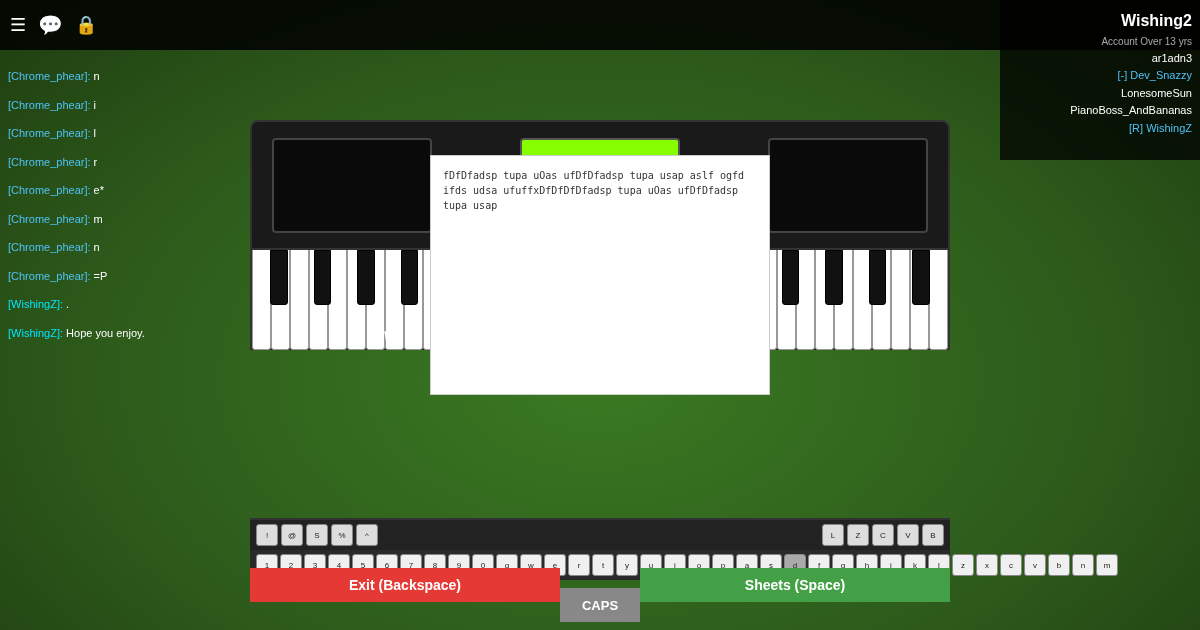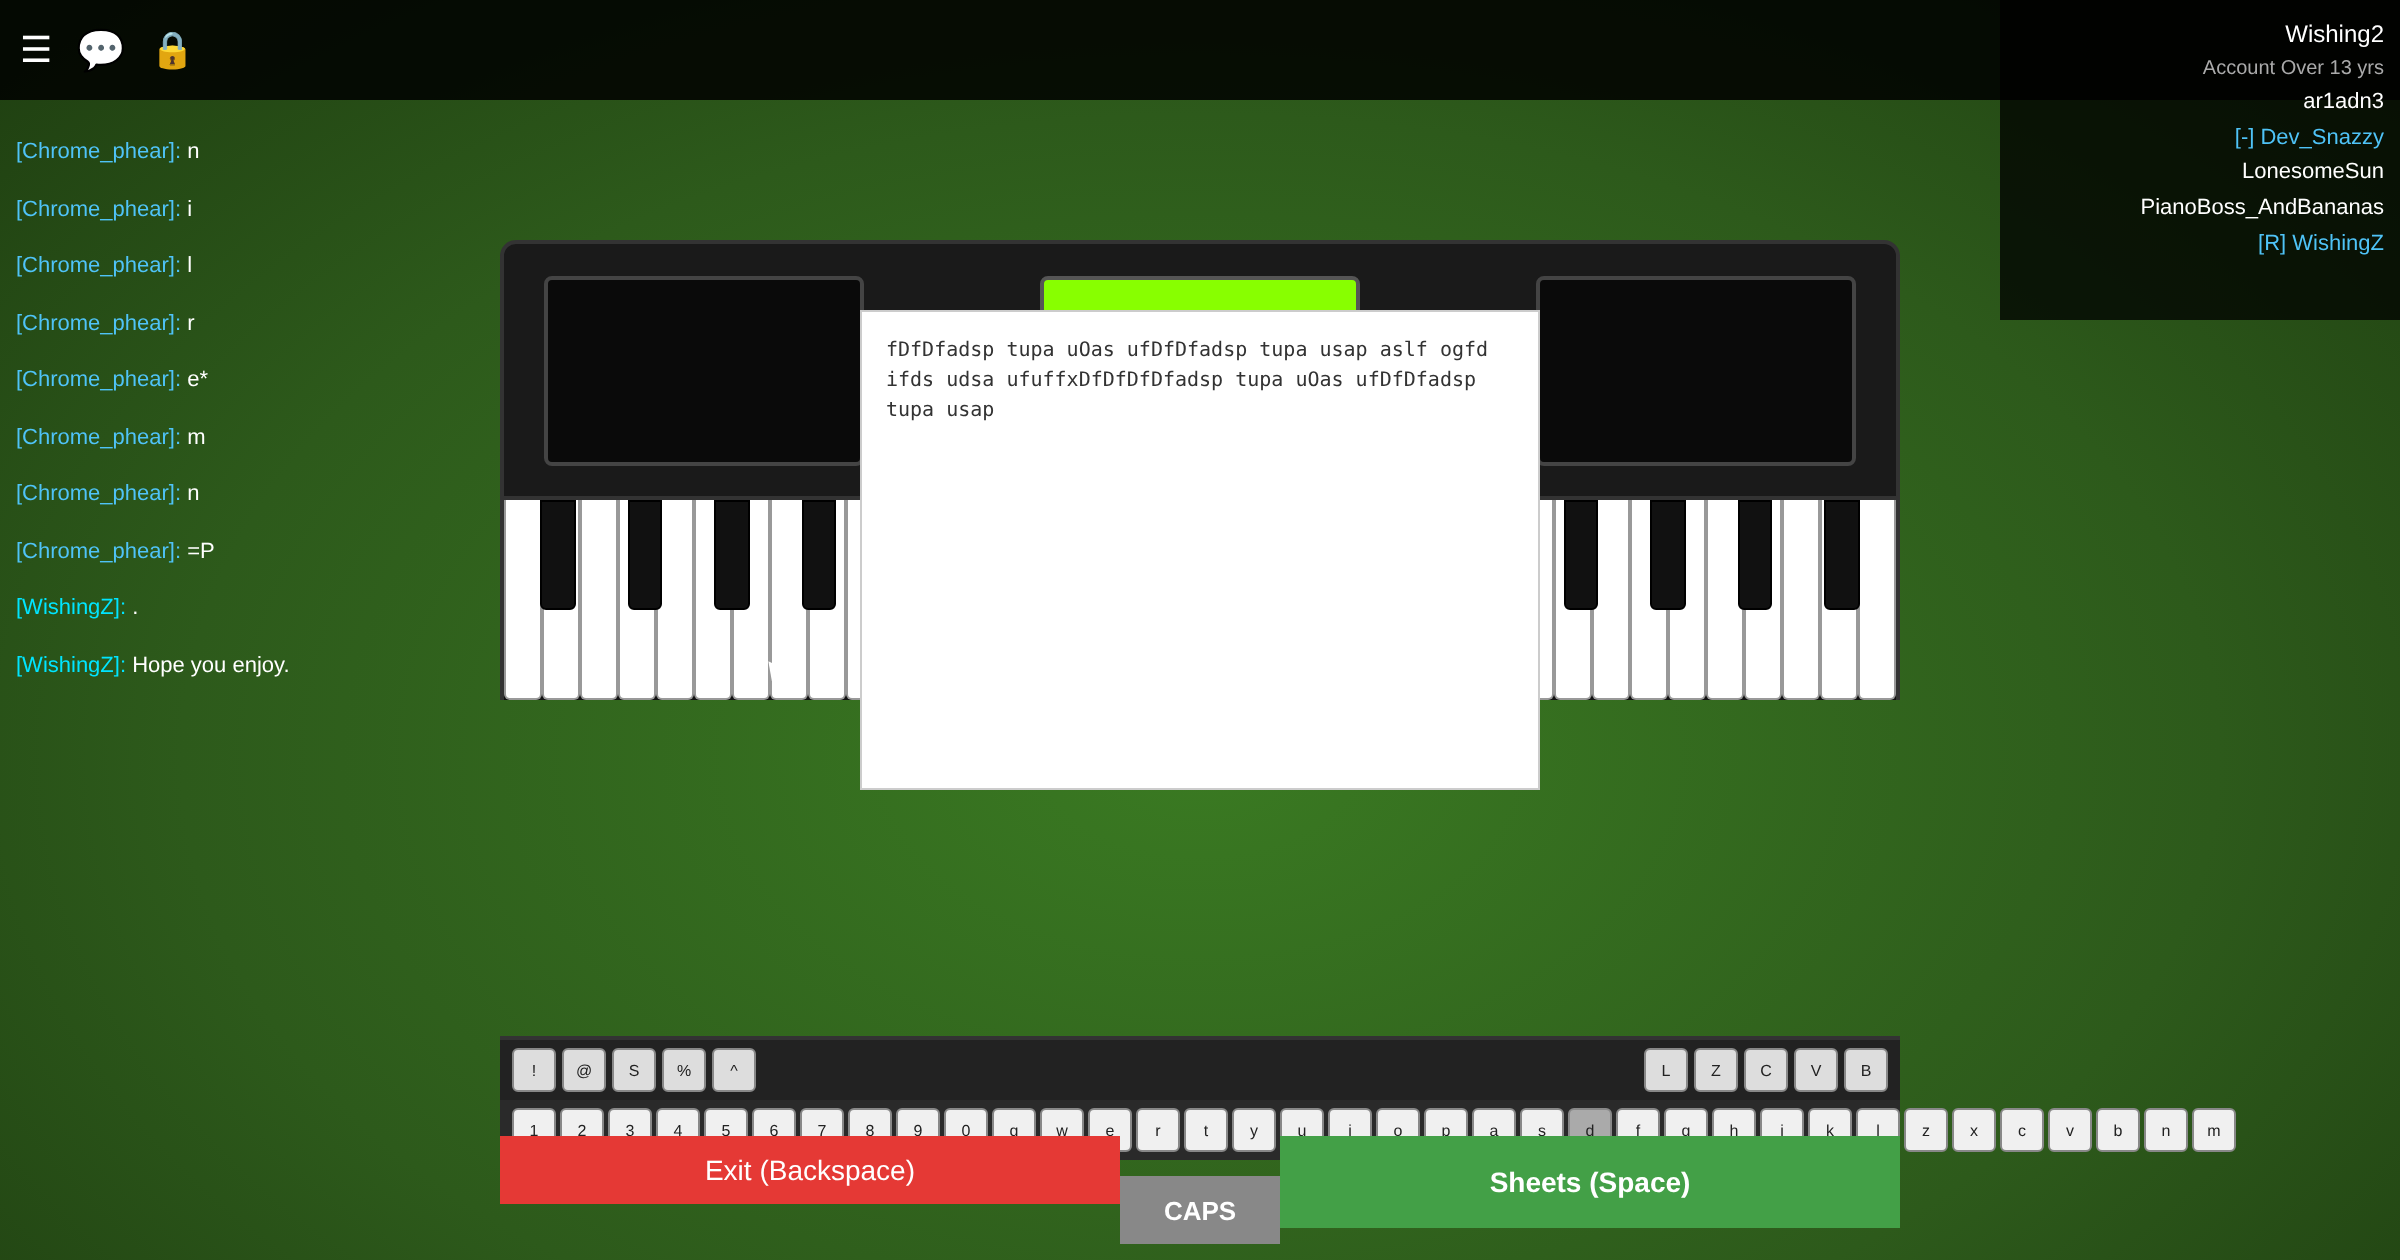--- a/index.html
+++ b/index.html
@@ -68,21 +68,21 @@
       background: rgba(0,0,0,0.75);
       z-index: 10;
       padding: 8px;
     }
     .right-panel-user {
       font-size: 11px;
       color: white;
       text-align: right;
       line-height: 1.6;
     }
-    .right-panel-user .username { font-weight: normal; font-size: 12px; }
+    .right-panel-user .username { font-weight: bold; font-size: 16px; }
     .right-panel-user .subtitle { color: #aaa; font-size: 10px; }
     .right-panel-user .active { color: #4fc3f7; }
     .right-panel-user .self { color: #4fc3f7; }
 
     
     .piano-container {
       position: absolute;
       top: 120px;
       left: 50%;
       transform: translateX(-50%);
@@ -276,21 +276,21 @@
       gap: 0;
       z-index: 20;
     }
 
     .btn-exit {
       flex: 1;
       height: 34px;
       background: #e53935;
       color: white;
       font-size: 14px;
-      font-weight: normal;
+      font-weight: bold;
       border: none;
       cursor: pointer;
       display: flex;
       align-items: center;
       justify-content: center;
     }
 
     .btn-caps {
       width: 80px;
       height: 34px;
@@ -301,21 +301,21 @@
       border: none;
       cursor: pointer;
       display: flex;
       align-items: center;
       justify-content: center;
       margin-top: 20px;
     }
 
     .btn-sheets {
       flex: 1;
-      height: 46px;
+      height: 34px;
       background: #43a047;
       color: white;
       font-size: 14px;
       font-weight: bold;
       border: none;
       cursor: pointer;
       display: flex;
       align-items: center;
       justify-content: center;
     }

